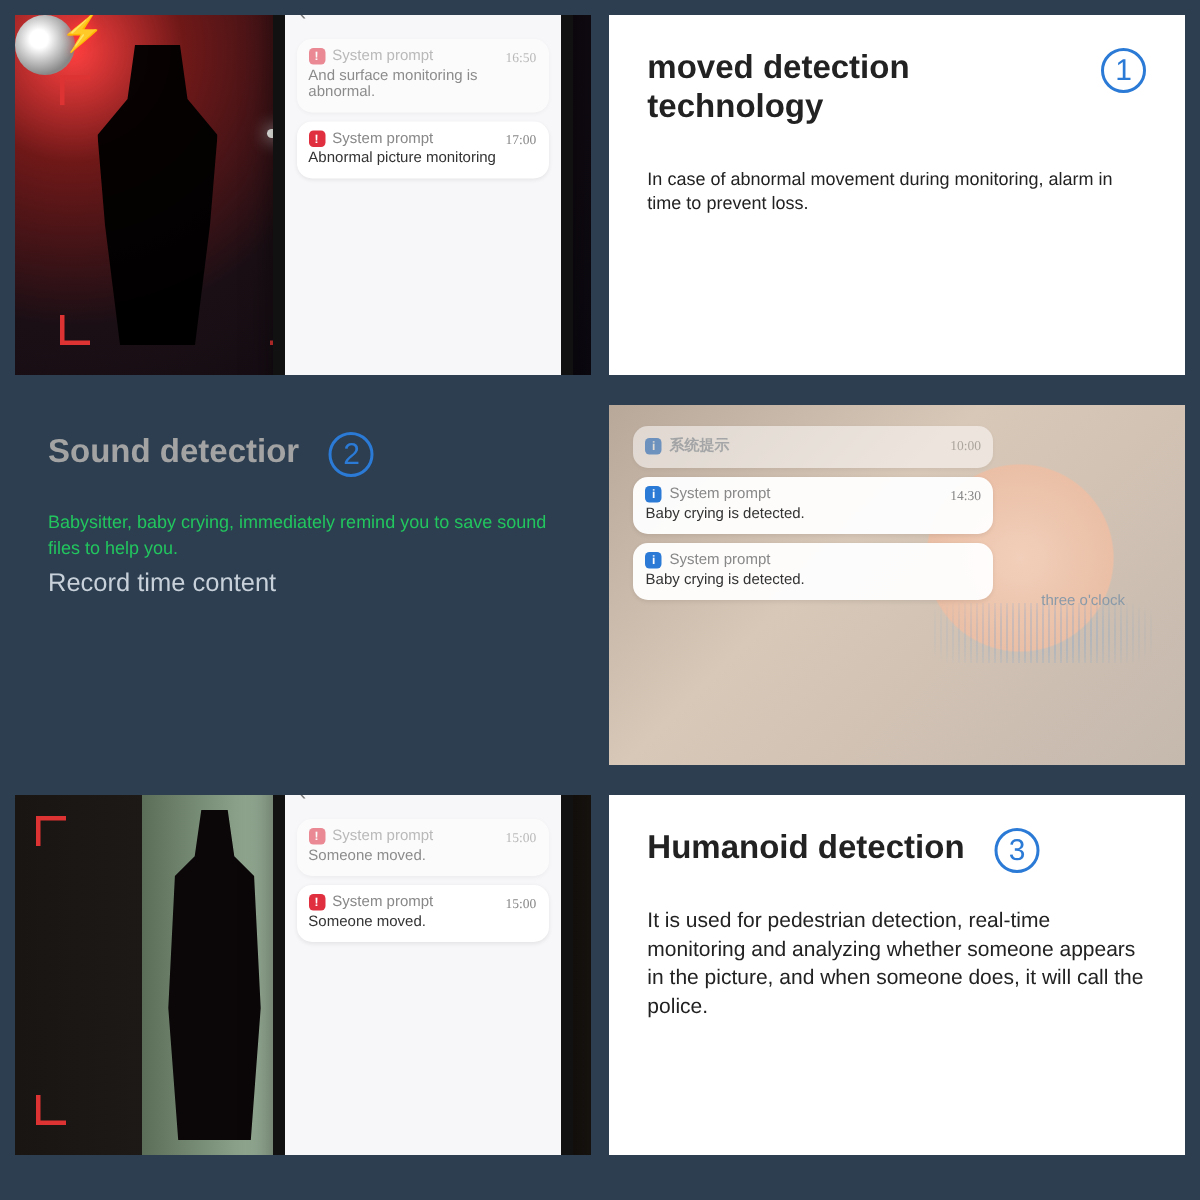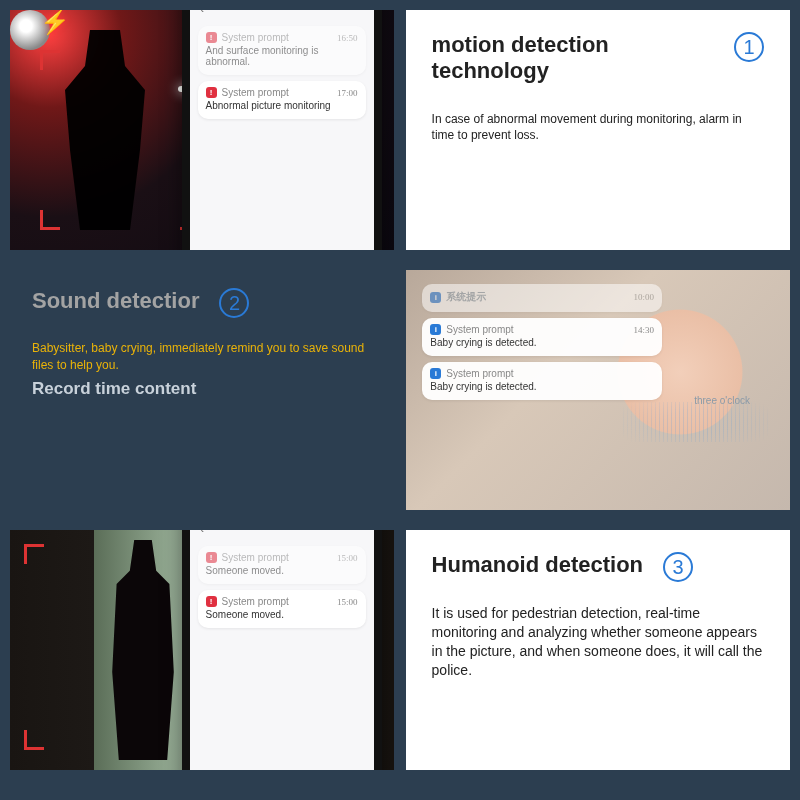--- a/index.html
+++ b/index.html
@@ -49,22 +49,22 @@
     display: inline-flex;
     align-items: center; justify-content: center;
     font-size: 20px; font-weight: 400;
     flex-shrink: 0;
   }
   .desc {
     font-size: 12px;
     line-height: 1.35;
     color: #222;
   }
-  .dark .desc { color: #eab308; font-weight: 300;}
-  .dark .sub { color: #c8d1da; font-size: 17px; margin-top: 6px; font-weight: 700;}
+  .dark .desc { color: #22c55e; font-weight: 300;}
+  .dark .sub { color: #c8d1da; font-size: 17px; margin-top: 6px; font-weight: 400;}
   
   
   .scene {
     background: #0a0e18;
     position: relative;
   }
   .scene-intruder {
     background: radial-gradient(circle at 10% 10%, #ff4040 0%, #701818 18%, #1a0f15 45%, #0b0810 100%);
   }
   .scene-baby {
@@ -170,21 +170,21 @@
               <span>System prompt</span>
               <span class="t">17:00</span>
             </div>
           <div class="bd">Abnormal picture monitoring</div>
         </div>
       </div>
     </div>
   </div>
   <div class="panel text-panel white">
     <div class="title-row">
-      <div class="title">motion detection technology</div>
+      <div class="title">moved detection technology</div>
       <div class="num-badge">1</div>
     </div>
     <div class="desc">In case of abnormal movement during monitoring, alarm in time to prevent loss.</div>
   </div>
 </div>
 
 <div class="row">
   <div class="panel text-panel dark">
     <div class="title-row">
       <div class="title">Sound detectior</div>

